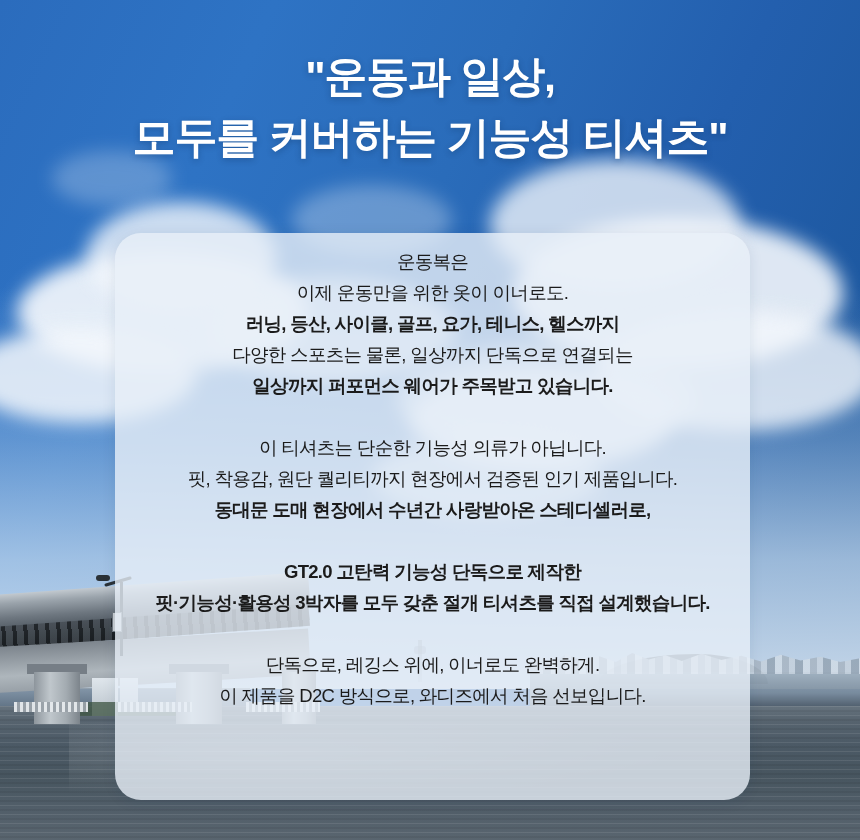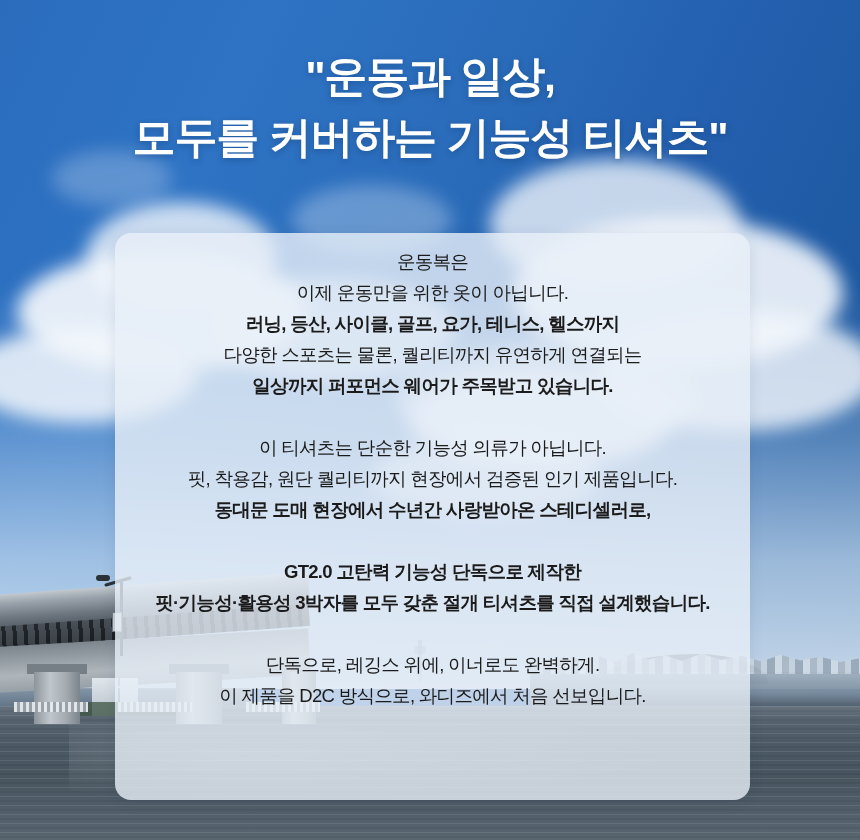--- a/index.html
+++ b/index.html
@@ -204,21 +204,21 @@
     line-height:1.42;
     letter-spacing:-1.2px;
     text-shadow:0 2px 6px rgba(10,40,80,.30);
     white-space:pre-line;
   }
 
   
   .card {
     position:absolute;
     left:115px; top:233px; width:635px; height:567px;
-    border-radius:16px;
+    border-radius:26px;
     background:rgba(231,239,248,.80);
     box-shadow:0 2px 14px rgba(20,50,90,.10);
   }
 
   .body-copy {
     position:absolute; left:0; right:0; top:13px;
     text-align:center;
     color:#1b1b1b;
     font-size:18.5px;
     line-height:31px;
@@ -280,23 +280,23 @@
     <div class="tower"></div>
   </div>
 
   <h1 class="headline">"운동과 일상,
 모두를 커버하는 기능성 티셔츠"</h1>
 
   <div class="card">
     <div class="body-copy">
         <p class="para">
           <span class="ln">운동복은</span>
-          <span class="ln">이제 운동만을 위한 옷이 아닙니다.</span>
+          <span class="ln">이제 운동만을 위한 옷이 이너로도.</span>
           <span class="ln b">러닝, 등산, 사이클, 골프, 요가, 테니스, 헬스까지</span>
-          <span class="ln">다양한 스포츠는 물론, 퀄리티까지 유연하게 연결되는</span>
+          <span class="ln">다양한 스포츠는 물론, 일상까지 단독으로 연결되는</span>
           <span class="ln b">일상까지 퍼포먼스 웨어가 주목받고 있습니다.</span>
         </p>
         <p class="para">
           <span class="ln">이 티셔츠는 단순한 기능성 의류가 아닙니다.</span>
           <span class="ln">핏, 착용감, 원단 퀄리티까지 현장에서 검증된 인기 제품입니다.</span>
           <span class="ln b">동대문 도매 현장에서 수년간 사랑받아온 스테디셀러로,</span>
         </p>
         <p class="para">
           <span class="ln b">GT2.0 고탄력 기능성 단독으로 제작한</span>
           <span class="ln b">핏·기능성·활용성 3박자를 모두 갖춘 절개 티셔츠를 직접 설계했습니다.</span>

